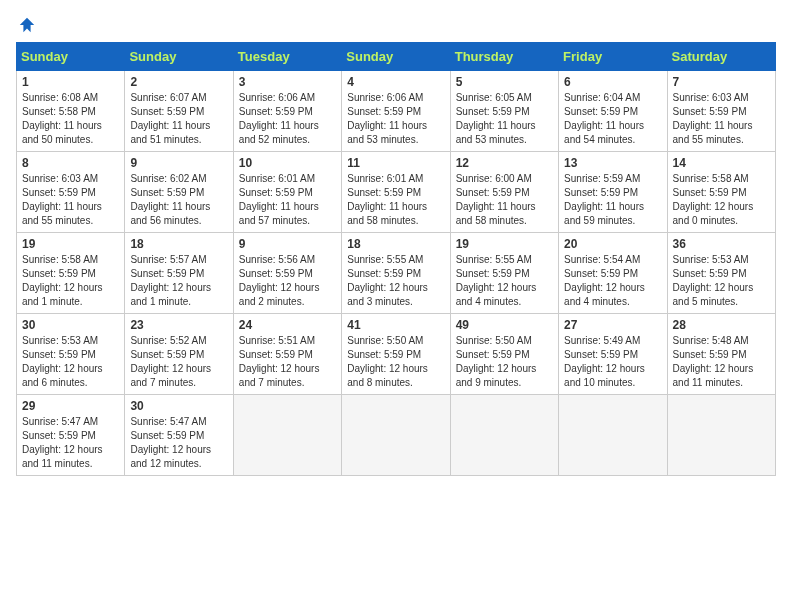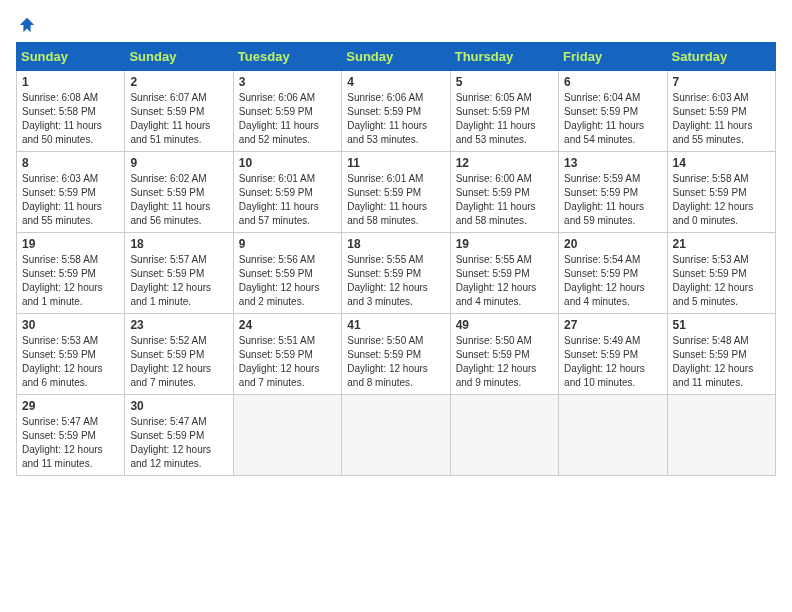--- a/index.html
+++ b/index.html
@@ -206,21 +206,21 @@
         </td>
         <td>
           <span class="day-num">19</span>
           <div class="day-info">Sunrise: 5:55 AM<br>Sunset: 5:59 PM<br>Daylight: 12 hours and 4 minutes.</div>
         </td>
         <td>
           <span class="day-num">20</span>
           <div class="day-info">Sunrise: 5:54 AM<br>Sunset: 5:59 PM<br>Daylight: 12 hours and 4 minutes.</div>
         </td>
         <td>
-          <span class="day-num">21</span>
+          <span class="day-num">36</span>
           <div class="day-info">Sunrise: 5:53 AM<br>Sunset: 5:59 PM<br>Daylight: 12 hours and 5 minutes.</div>
         </td>
       </tr>
       <tr class="week-row">
         <td>
           <span class="day-num">30</span>
           <div class="day-info">Sunrise: 5:53 AM<br>Sunset: 5:59 PM<br>Daylight: 12 hours and 6 minutes.</div>
         </td>
         <td>
           <span class="day-num">23</span>
@@ -236,21 +236,21 @@
         </td>
         <td>
           <span class="day-num">49</span>
           <div class="day-info">Sunrise: 5:50 AM<br>Sunset: 5:59 PM<br>Daylight: 12 hours and 9 minutes.</div>
         </td>
         <td>
           <span class="day-num">27</span>
           <div class="day-info">Sunrise: 5:49 AM<br>Sunset: 5:59 PM<br>Daylight: 12 hours and 10 minutes.</div>
         </td>
         <td>
-          <span class="day-num">51</span>
+          <span class="day-num">28</span>
           <div class="day-info">Sunrise: 5:48 AM<br>Sunset: 5:59 PM<br>Daylight: 12 hours and 11 minutes.</div>
         </td>
       </tr>
       <tr class="week-row">
         <td>
           <span class="day-num">29</span>
           <div class="day-info">Sunrise: 5:47 AM<br>Sunset: 5:59 PM<br>Daylight: 12 hours and 11 minutes.</div>
         </td>
         <td>
           <span class="day-num">30</span>

